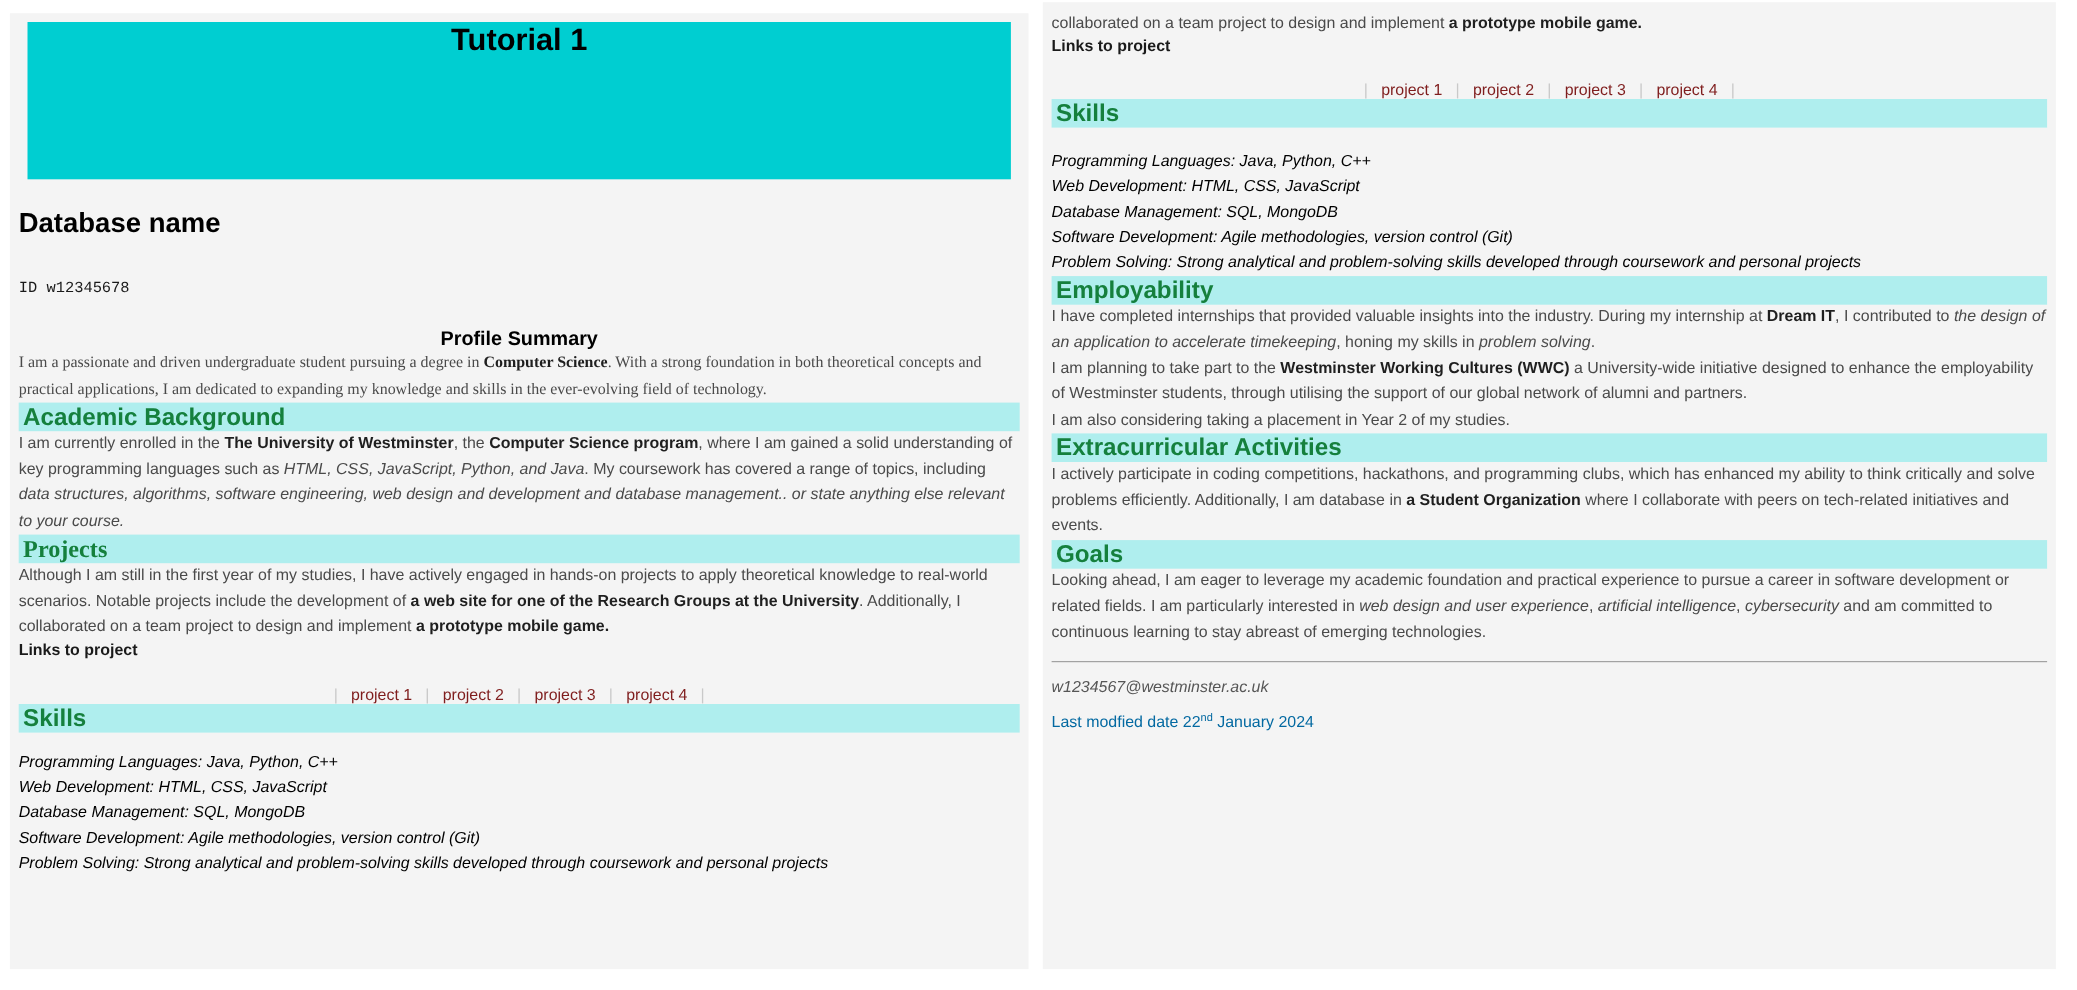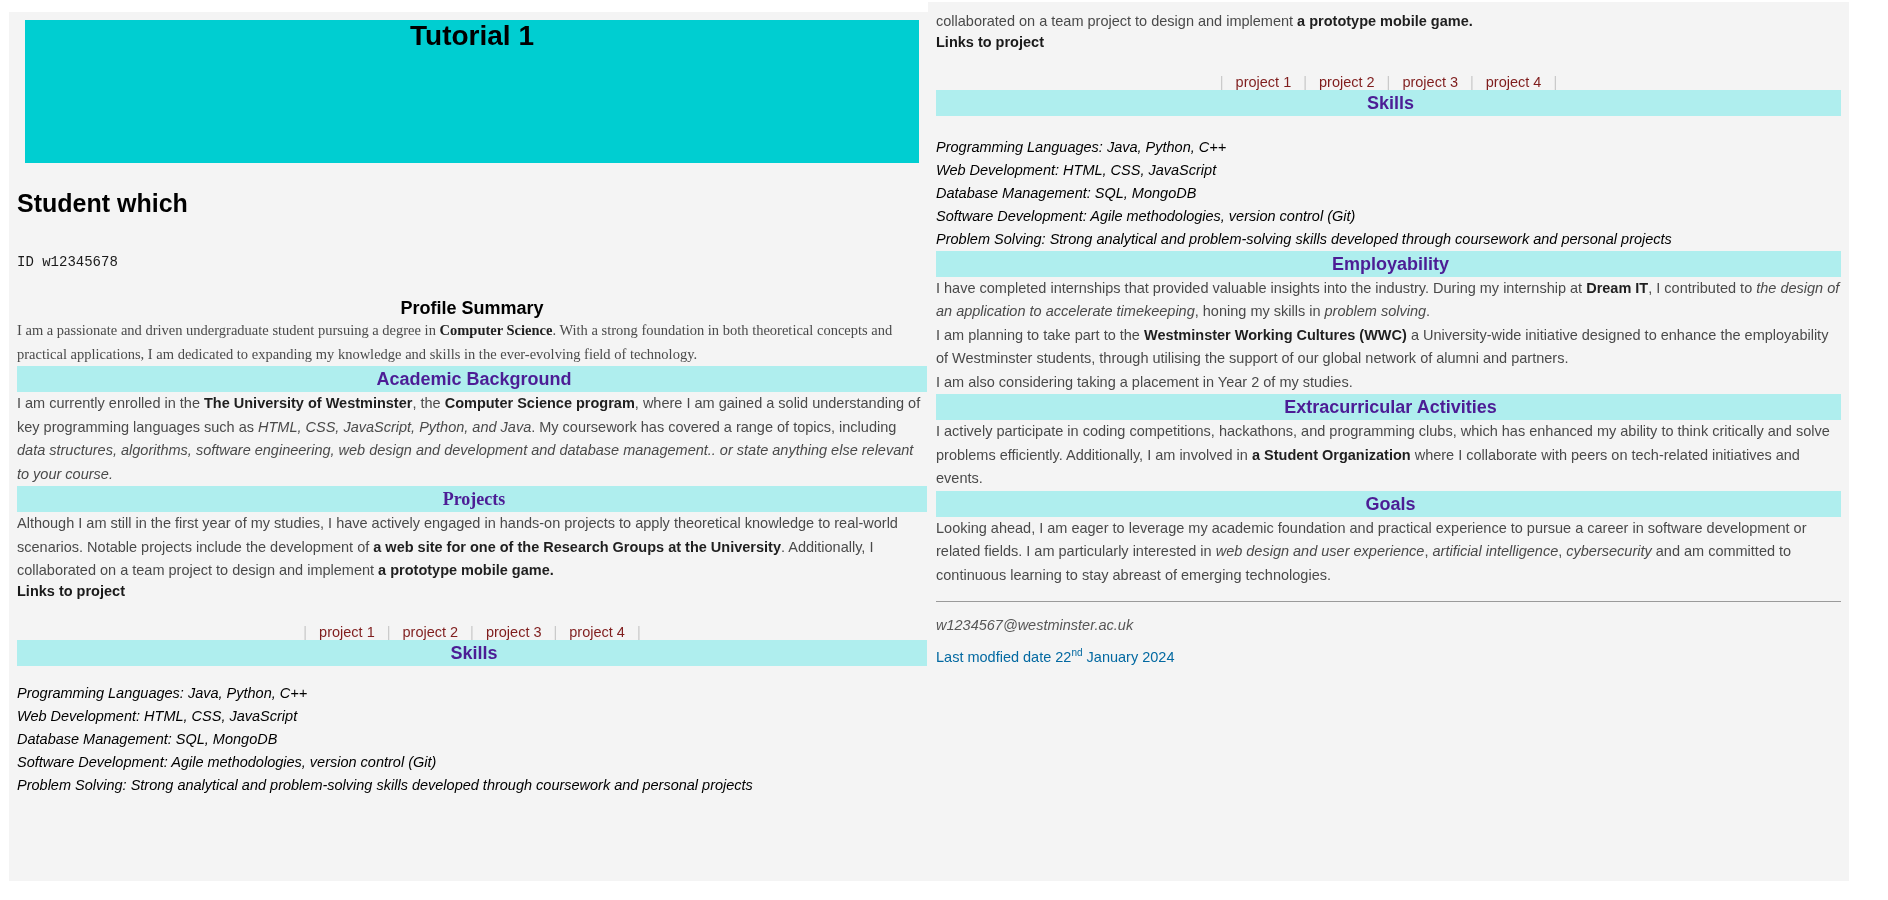--- a/index.html
+++ b/index.html
@@ -12,21 +12,21 @@
     overflow: hidden;
   }
   .panel {
     position: absolute;
     background: #f4f4f4;
     overflow: hidden;
     padding: 8px;
     box-sizing: border-box;
   }
   .panel-left  { left: 9px;   top: 12px; width: 926px; height: 869px; }
-  .panel-right { left: 928px; top: 2px;  width: 921px; height: 879px; }
+  .panel-right { left: 948px; top: 2px;  width: 921px; height: 879px; }
 
   .banner {
     height: 143px;
     margin: 0 8px;
     background: #00ced1;
   }
   .banner h1 {
     margin: 0;
     text-align: center;
     font-size: 28px;
@@ -62,26 +62,25 @@
   .fragment-para  { margin-top: 0; }
   .emp-p1 { margin-top: 20px; }
   .emp-p2 { margin-top: 16px; }
   .emp-p3 { margin-top: 14px; }
   .emp-p4 { margin-top: 14px; }
   .extra-para { margin-top: 21px; }
   .goals-para { margin-top: 20px; }
 
   h2.section-bar {
     background: #afeeee;
-    font-size: 18px;
+    font-size: 22px;
     line-height: 20px;
     padding: 3px 0 3px 4px;
     margin: 0;
-    color: #4c1d95;
-    text-align: center;
+    color: #15803d;
   }
   .bar-academic { margin-top: 17px; }
   .bar-projects { margin-top: 20px; font-family: Liberation Serif, serif; }
   .bar-skills-left { margin-top: 24px; }
   .bar-skills-right { margin-top: 18px; }
   .bar-employability { margin-top: 16px; }
   .bar-extracurricular { margin-top: 11px; }
   .bar-goals { margin-top: 15px; }
 
   p.links-label {
@@ -140,21 +139,21 @@
   p.last-modified sup { font-size: 10px; }
 </style>
 </head>
 <body>
 
 <div class="panel panel-left">
   <div class="banner">
     <h1>Tutorial 1</h1>
   </div>
 
-  <h2 class="student-name">Student which</h2>
+  <h2 class="student-name">Database name</h2>
   <p class="student-id">ID w12345678</p>
 
   <h3 class="profile-heading">Profile Summary</h3>
   <p class="body-text centered profile-para"><span>I am a passionate and driven undergraduate student pursuing a degree in </span><span class="b">Computer Science</span><span>. With a strong foundation in both theoretical concepts and practical applications, I am dedicated to expanding my knowledge and skills in the ever-evolving field of technology.</span></p>
 
   <h2 class="section-bar bar-academic">Academic Background</h2>
   <p class="body-text after-bar"><span>I am currently enrolled in the </span><span class="b">The University of Westminster</span><span>, the </span><span class="b">Computer Science program</span><span>, where I am gained a solid understanding of key programming languages such as </span><span class="i">HTML, CSS, JavaScript, Python, and Java</span><span>. My coursework has covered a range of topics, including </span><span class="i">data structures, algorithms, software engineering, web design and development and database management.. or state anything else relevant to your course.</span></p>
 
   <h2 class="section-bar bar-projects">Projects</h2>
   <p class="body-text after-bar"><span>Although I am still in the first year of my studies, I have actively engaged in hands-on projects to apply theoretical knowledge to real-world scenarios. Notable projects include the development of </span><span class="b">a web site for one of the Research Groups at the University</span><span>. Additionally, I collaborated on a team project to design and implement </span><span class="b">a prototype mobile game.</span></p>
@@ -186,21 +185,21 @@
       <div class="skill-line">Software Development: Agile methodologies, version control (Git)</div>
       <div class="skill-line">Problem Solving: Strong analytical and problem-solving skills developed through coursework and personal projects</div>
     </div>
 
   <h2 class="section-bar bar-employability">Employability</h2>
   <p class="body-text emp-p1"><span>I have completed internships that provided valuable insights into the industry. During my internship at </span><span class="b">Dream IT</span><span>, I contributed to </span><span class="i">the design of an application to accelerate timekeeping</span><span>, honing my skills in </span><span class="i">problem solving</span><span>.</span></p>
   <p class="body-text emp-p2"><span>I am planning to take part to the </span><span class="b">Westminster Working Cultures (WWC)</span><span> a University-wide initiative designed to enhance the employability of Westminster students, through utilising the support of our global network of alumni and partners.</span></p>
   <p class="body-text emp-p4"><span>I am also considering taking a placement in Year 2 of my studies.</span></p>
 
   <h2 class="section-bar bar-extracurricular">Extracurricular Activities</h2>
-  <p class="body-text extra-para"><span>I actively participate in coding competitions, hackathons, and programming clubs, which has enhanced my ability to think critically and solve problems efficiently. Additionally, I am involved in </span><span class="b">a Student Organization</span><span> where I collaborate with peers on tech-related initiatives and events.</span></p>
+  <p class="body-text extra-para"><span>I actively participate in coding competitions, hackathons, and programming clubs, which has enhanced my ability to think critically and solve problems efficiently. Additionally, I am database in </span><span class="b">a Student Organization</span><span> where I collaborate with peers on tech-related initiatives and events.</span></p>
 
   <h2 class="section-bar bar-goals">Goals</h2>
   <p class="body-text goals-para"><span>Looking ahead, I am eager to leverage my academic foundation and practical experience to pursue a career in software development or related fields. I am particularly interested in </span><span class="i">web design and user experience</span><span>, </span><span class="i">artificial intelligence</span><span>, </span><span class="i">cybersecurity</span><span> and am committed to continuous learning to stay abreast of emerging technologies.</span></p>
 
   <hr class="footer-divider">
   <a class="email-link" href="#">w1234567@westminster.ac.uk</a>
   <p class="last-modified"><span>Last modfied date 22</span><sup>nd</sup><span> January 2024</span></p>
 </div>
 
 </body></html>

